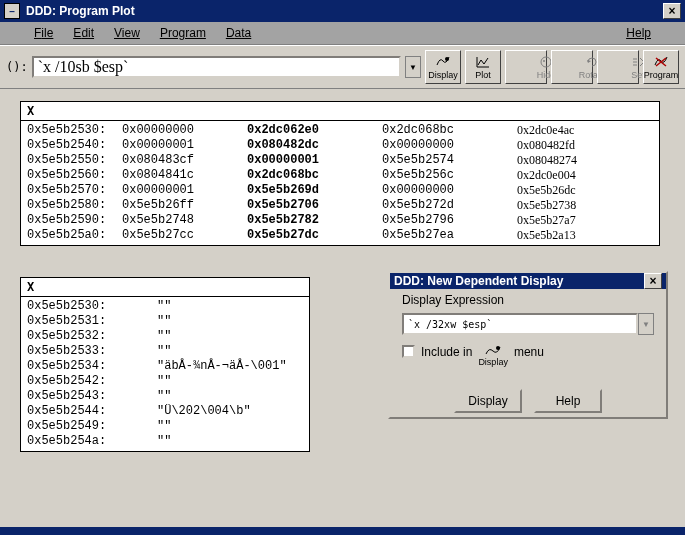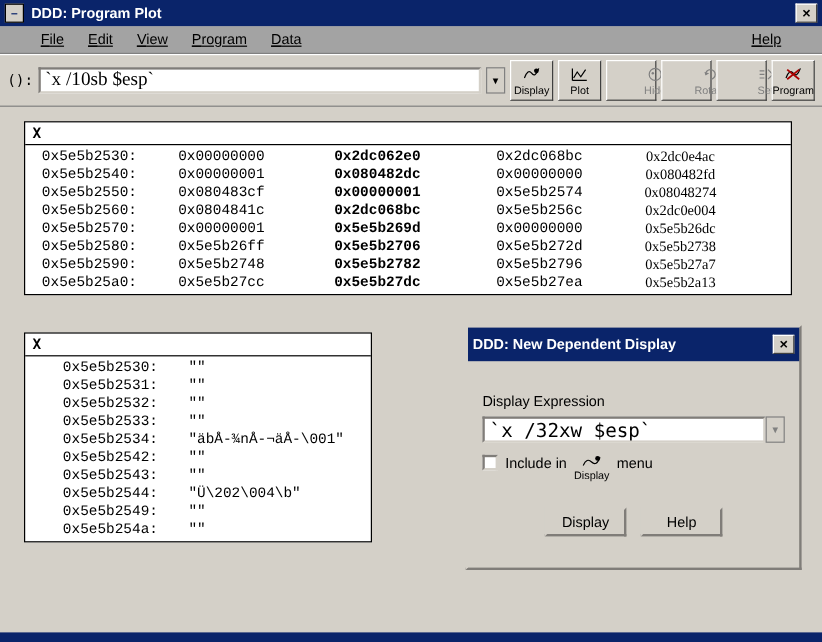--- a/index.html
+++ b/index.html
@@ -19,35 +19,35 @@
 .toolbar .tool-btn { width: 36px; height: 34px; border: 1px solid; border-color: #fff #404040 #404040 #fff; background: #d4d0c8; display: flex; flex-direction: column; align-items: center; justify-content: center; font-size: 9px; gap: 1px; cursor: default; }
 .toolbar .tool-btn.disabled { color: #808080; padding-left: 40px; }
 .toolbar .tool-btn svg { width: 16px; height: 14px; }
 .main-area { position: relative; padding: 8px 12px; background-image: radial-gradient(circle, #808080 0.5px, transparent 0.5px); background-size: 8px 8px; height: 480px; }
 .panel { background: #fff; border: 1px solid #000; position: absolute; }
 .panel-header { padding: 2px 6px; border-bottom: 1px solid #000; font-family: monospace; font-weight: bold; }
 .panel-body { padding: 2px 6px; font-family: 'Courier New', monospace; font-size: 12px; white-space: pre; line-height: 1.25; overflow: hidden; }
 .panel1 { left: 20px; top: 12px; width: 640px; }
 .panel2 { left: 20px; top: 188px; width: 290px; }
 .dialog { position: absolute; left: 388px; top: 182px; width: 280px; background: #d4d0c8; border: 2px outset #d4d0c8; }
-.dialog .titlebar { height: 28px; font-size: 12px; }
-.dialog-body { padding: 26px 12px; }
+.dialog .titlebar { height: 16px; font-size: 12px; }
+.dialog-body { padding: 4px 12px; }
 .dialog-body .group-label { margin-bottom: 6px; }
 .dialog-body .expr-field { display: flex; margin-bottom: 10px; }
-.dialog-body .expr-field input { flex: 1; height: 22px; border: 2px inset #d4d0c8; padding: 2px 4px; background: #fff; font-family: monospace; font-size: 16px; }
+.dialog-body .expr-field input { flex: 1; height: 22px; border: 2px inset #d4d0c8; padding: 2px 4px; background: #fff; font-family: monospace; font-size: 10px; }
 .dialog-body .expr-field .dd { width: 16px; height: 22px; border: 1px solid #808080; background: #d4d0c8; display: flex; align-items: center; justify-content: center; font-size: 8px; color: #808080; }
 .dialog-body .include-row { display: flex; gap: 6px; margin-bottom: 16px; }
 .dialog-body .chk { width: 13px; height: 13px; background: #fff; border: 2px inset #d4d0c8; }
 .dialog-body .disp-icon { display: inline-flex; flex-direction: column; align-items: center; font-size: 9px; }
 .dialog-body .disp-icon svg { width: 18px; height: 12px; }
 .dialog-buttons { display: flex; justify-content: center; gap: 12px; padding-top: 6px; }
 .dialog-buttons button { width: 68px; height: 24px; border: 2px outset #d4d0c8; background: #d4d0c8; font-family: inherit; font-size: 12px; cursor: default; }
 .statusbar { position: absolute; bottom: 0; left: 0; right: 0; height: 8px; background: #0a246a; }
 .mono-row { display: flex; }
-.mono-cell { display: inline-block; text-align: center; }
+.mono-cell { display: inline-block; }
 .c0 { width: 95px; }
 .c1 { width: 125px; }
 .c2 { width: 135px; font-weight: bold; }
 .c3 { width: 135px; }
 .c4 { width: 100px; font-family: Liberation Serif, serif; }
 .p2c0 { width: 130px; }
 .p2c1 { }
 </style>
 </head>
 <body>

